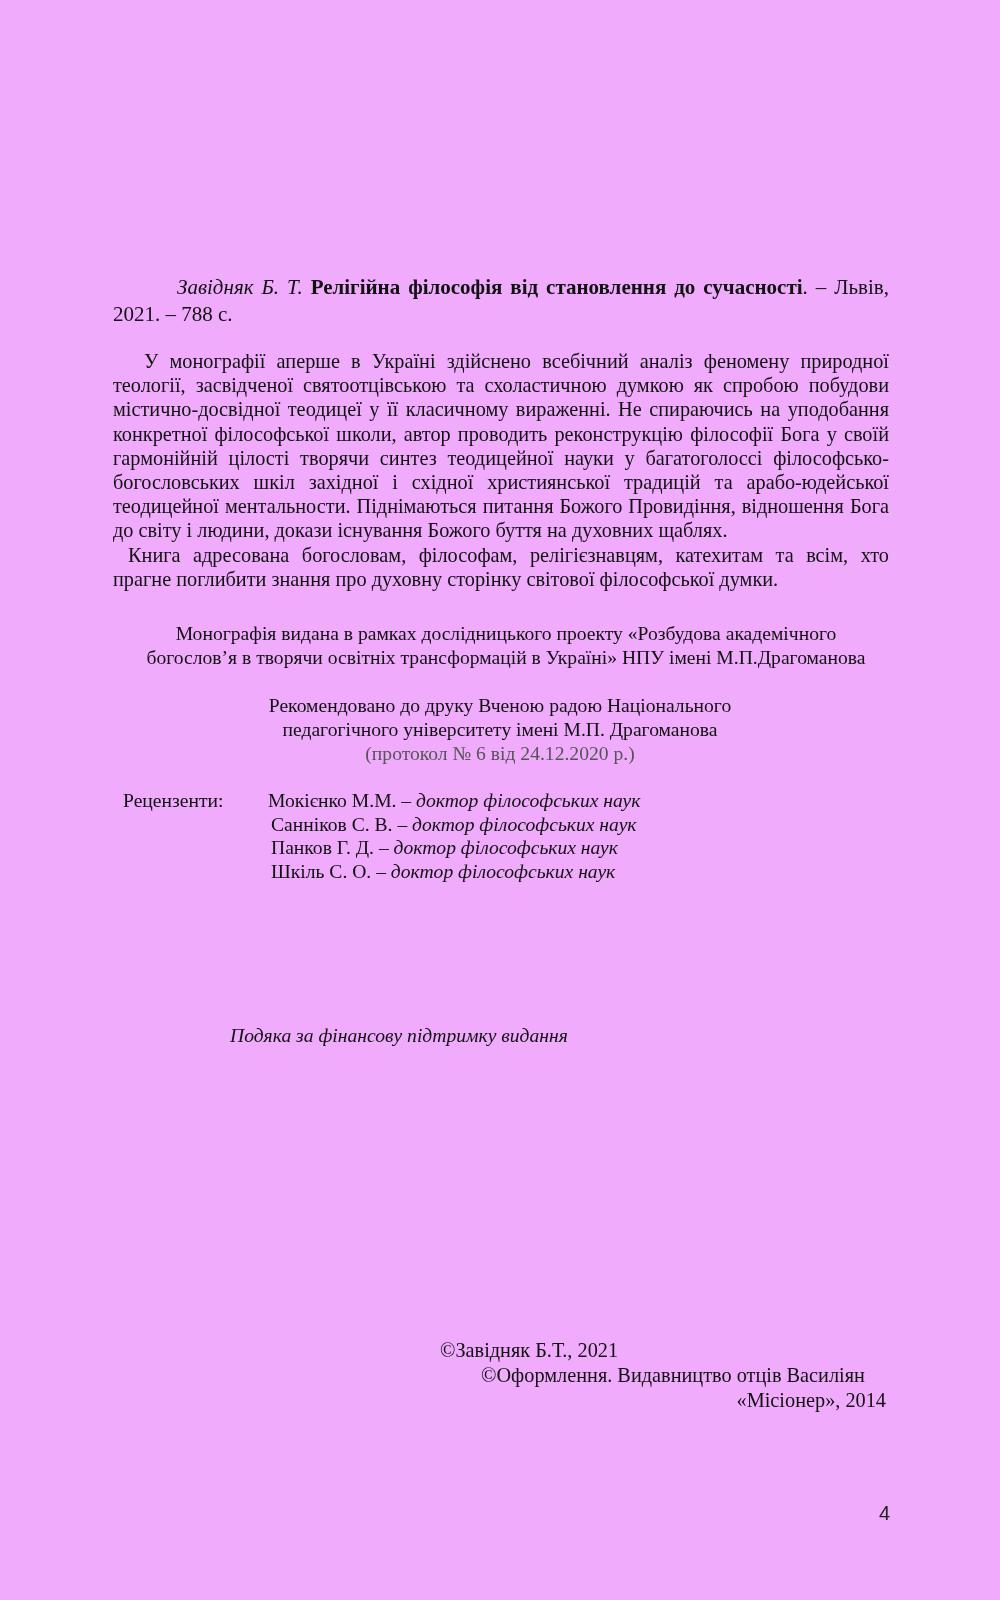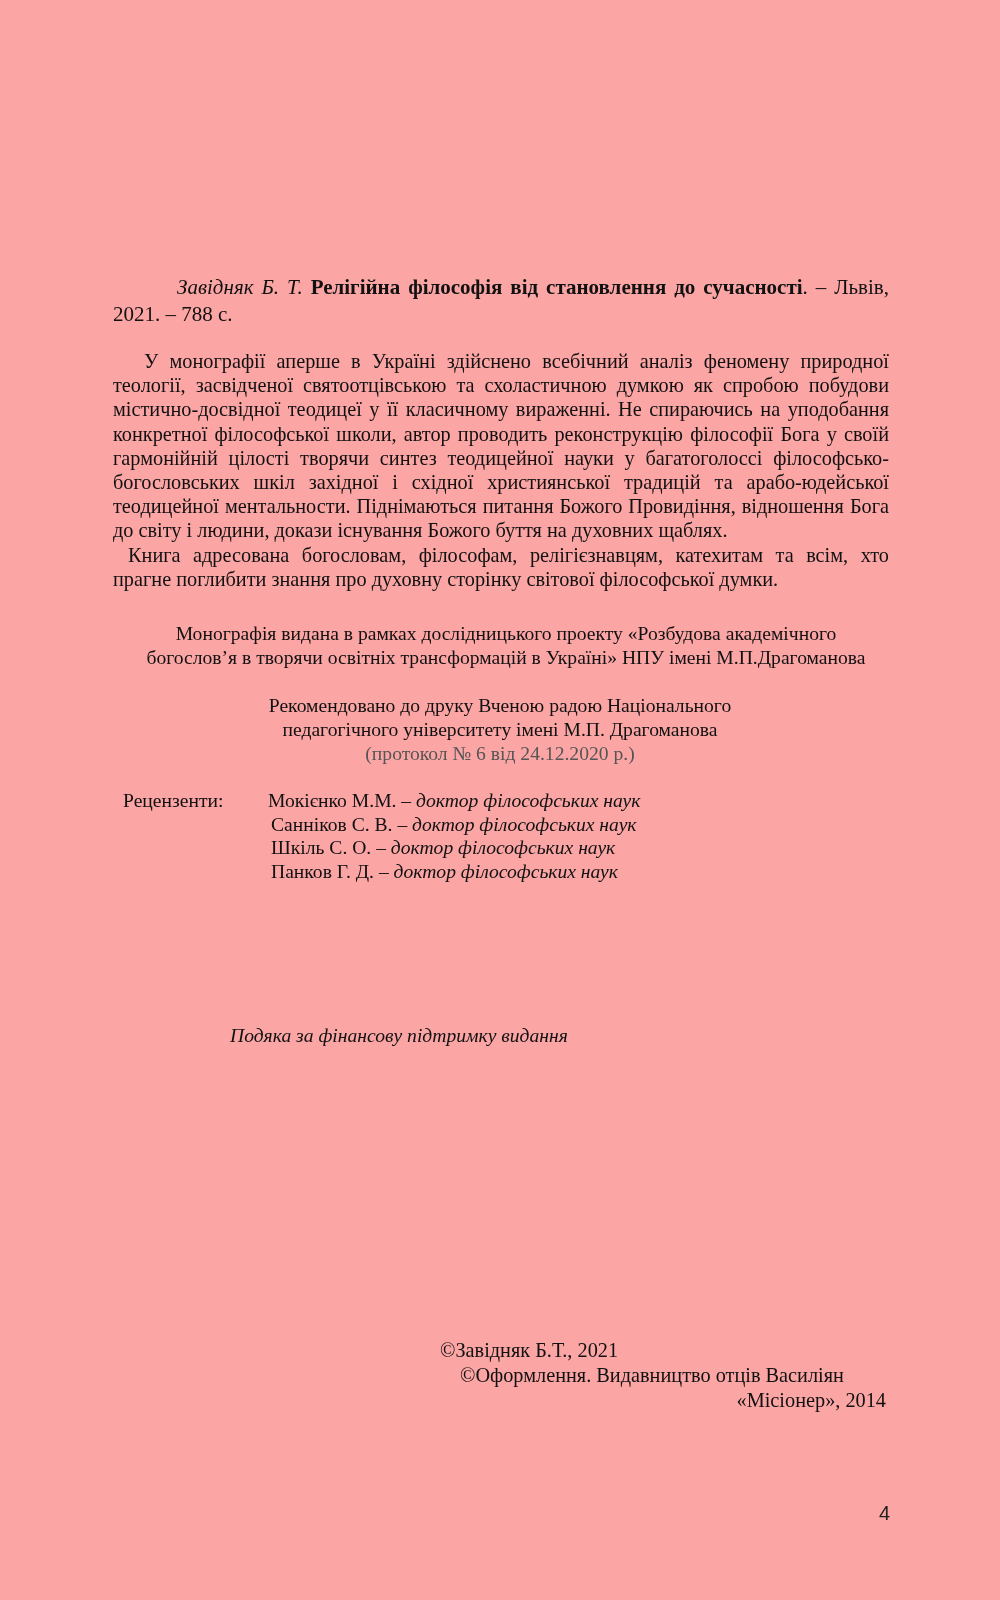--- a/index.html
+++ b/index.html
@@ -13,21 +13,21 @@
       position: relative;
       overflow: hidden;
       font-family: "Liberation Serif", "DejaVu Serif", serif;
       color: #111111;
     }
     .page {
       position: absolute;
       left: 0; top: 0;
       width: 1000px;
       height: 1600px;
-      background: #fca5a5;
+      background: #f0abfc;
     }
     .abs { position: absolute; }
 
     
     .biblio {
       left: 113px;
       top: 274px;
       width: 776px;
       font-size: 21px;
       line-height: 27px;
@@ -111,21 +111,21 @@
 
     
     .copyright {
       left: 440px;
       top: 1338px;
       width: 446px;
       font-size: 20.3px;
       line-height: 25px;
     }
     .copyright .c1 { }
-    .copyright .c2 { margin-left: 20px; }
+    .copyright .c2 { margin-left: 20px; text-align: center; }
     .copyright .c3 { text-align: right; }
 
     
     .page-number {
       left: 860px;
       top: 1502px;
       width: 30px;
       font-family: "Liberation Sans", "DejaVu Sans", sans-serif;
       font-size: 20px;
       text-align: right;
@@ -153,22 +153,22 @@
     <div>Рекомендовано до друку Вченою радою Національного</div>
     <div>педагогічного університету імені М.П. Драгоманова</div>
     <div class="protocol">(протокол № 6 від 24.12.2020 р.)</div>
   </div>
 
   <div class="abs reviewers">
     <div class="label">Рецензенти:</div>
     <div class="list">
       <div class="row"><span>Мокієнко М.М. – </span><span class="degree">доктор філософських наук</span></div>
       <div class="row"><span>Санніков С. В. – </span><span class="degree">доктор філософських наук</span></div>
+      <div class="row"><span>Панков Г. Д. – </span><span class="degree">доктор філософських наук</span></div>
       <div class="row"><span>Шкіль С. О. – </span><span class="degree">доктор філософських наук</span></div>
-      <div class="row"><span>Панков Г. Д. – </span><span class="degree">доктор філософських наук</span></div>
     </div>
   </div>
 
   <div class="abs thanks">
     <div>Подяка за фінансову підтримку видання</div>
   </div>
 
   <div class="abs copyright">
     <div class="c1">©Завідняк Б.Т., 2021</div>
     <div class="c2">©Оформлення. Видавництво отців Василіян</div>

